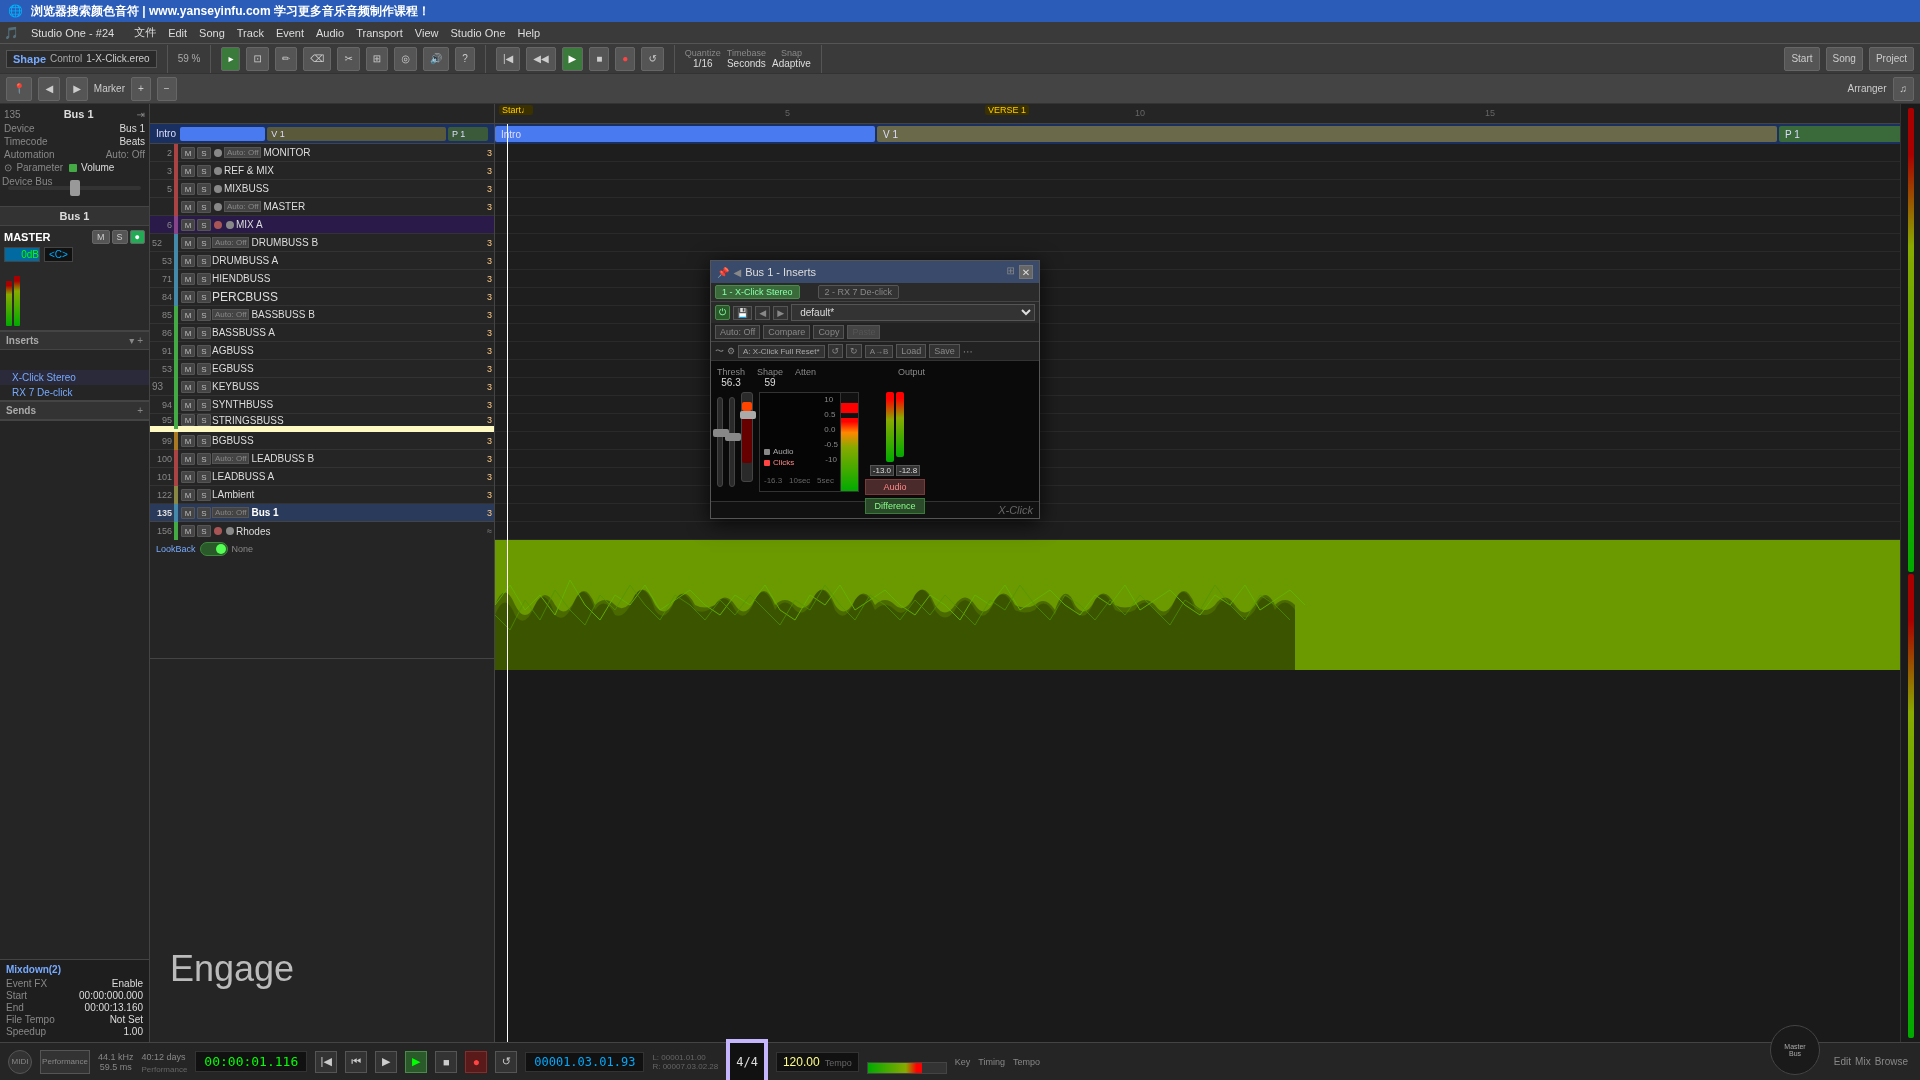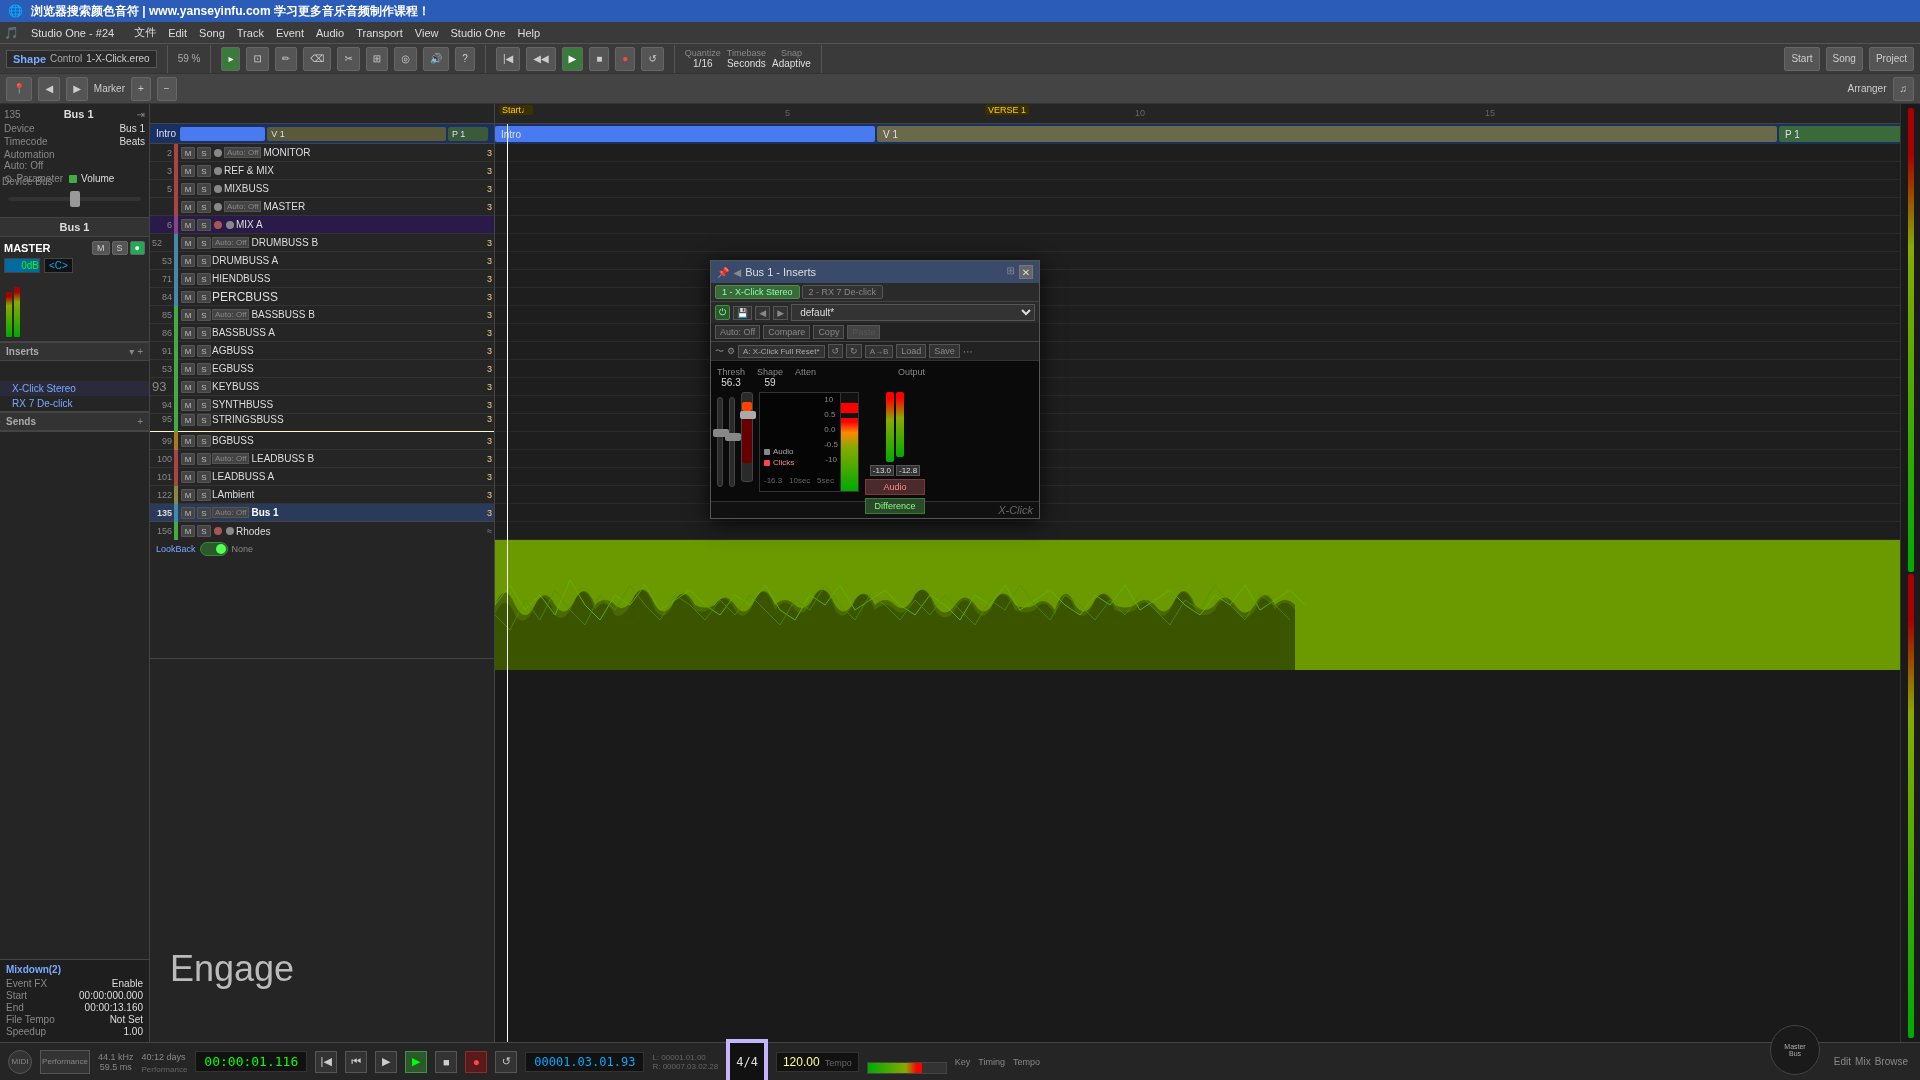--- a/index.html
+++ b/index.html
@@ -125,21 +125,21 @@
         <span style="color:#888;font-size:10px;">⇥</span>
       </div>
       <div style="display:flex;justify-content:space-between;padding:1px 0;">
         <span style="color:#888;font-size:10px;">Device</span>
         <span style="color:#ddd;font-size:10px;">Bus 1</span>
       </div>
       <div style="display:flex;justify-content:space-between;padding:1px 0;">
         <span style="color:#888;font-size:10px;">Timecode</span>
         <span style="color:#ddd;font-size:10px;">Beats</span>
       </div>
-      <div style="display:flex;justify-content:space-between;padding:1px 0;flex-direction:column;">
+      <div style="display:flex;justify-content:space-between;padding:1px 0;">
         <span style="color:#888;font-size:10px;">Automation</span>
         <span style="color:#888;font-size:10px;">Auto: Off</span>
       </div>
       <div style="display:flex;align-items:center;gap:4px;padding:1px 0;">
         <span style="color:#888;font-size:10px;">⊙</span>
         <span style="color:#888;font-size:10px;">Parameter</span>
         <div style="width:8px;height:8px;background:#4a4;border-radius:1px;margin-left:2px;"></div>
         <span style="color:#ddd;font-size:10px;">Volume</span>
       </div>
 
@@ -330,36 +330,36 @@
         </div>
         <div style="display:flex;align-items:center;height:18px;border-bottom:1px solid #333;padding:0 2px;">
           <span style="width:22px;color:#888;font-size:9px;text-align:right;padding-right:2px;">53</span>
           <span style="width:4px;height:18px;background:#44aa44;flex-shrink:0;margin-right:2px;"></span>
           <button class="track-btn">M</button>
           <button class="track-btn">S</button>
           <span style="flex:1;color:#ddd;font-size:10px;">EGBUSS</span>
           <span style="color:#fc8;font-size:9px;">3</span>
         </div>
         <div style="display:flex;align-items:center;height:18px;border-bottom:1px solid #333;padding:0 2px;">
-          <span style="width:22px;color:#888;font-size:13px;text-align:right;padding-right:16px;">93</span>
+          <span style="width:22px;color:#888;font-size:10px;text-align:right;padding-right:16px;">93</span>
           <span style="width:4px;height:18px;background:#44aa44;flex-shrink:0;margin-right:2px;"></span>
           <button class="track-btn">M</button>
           <button class="track-btn">S</button>
           <span style="flex:1;color:#ddd;font-size:10px;">KEYBUSS</span>
           <span style="color:#fc8;font-size:9px;">3</span>
         </div>
         <div style="display:flex;align-items:center;height:18px;border-bottom:1px solid #333;padding:0 2px;">
           <span style="width:22px;color:#888;font-size:9px;text-align:right;padding-right:2px;">94</span>
           <span style="width:4px;height:18px;background:#44aa44;flex-shrink:0;margin-right:2px;"></span>
           <button class="track-btn">M</button>
           <button class="track-btn">S</button>
           <span style="flex:1;color:#ddd;font-size:10px;">SYNTHBUSS</span>
           <span style="color:#fc8;font-size:9px;">3</span>
         </div>
-        <div style="display:flex;height:18px;border-bottom:1px solid #fef9c3;padding:0 2px;">
+        <div style="display:flex;align-items:center;height:18px;border-bottom:6px solid #fef9c3;padding:0 2px;">
           <span style="width:22px;color:#888;font-size:9px;text-align:right;padding-right:2px;">95</span>
           <span style="width:4px;height:18px;background:#44aa44;flex-shrink:0;margin-right:2px;"></span>
           <button class="track-btn">M</button>
           <button class="track-btn">S</button>
           <span style="flex:1;color:#ddd;font-size:10px;">STRINGSBUSS</span>
           <span style="color:#fc8;font-size:9px;">3</span>
         </div>
         <div style="display:flex;align-items:center;height:18px;border-bottom:1px solid #333;padding:0 2px;">
           <span style="width:22px;color:#888;font-size:9px;text-align:right;padding-right:2px;">99</span>
           <span style="width:4px;height:18px;background:#aa7722;flex-shrink:0;margin-right:2px;"></span>
@@ -472,21 +472,21 @@
       <span style="color:#7af;font-size:10px;">📌</span>
       <span style="color:#888;font-size:10px;">◀</span>
       <span style="color:#ddd;font-size:11px;">Bus 1 - Inserts</span>
     </div>
     <div style="display:flex;gap:4px;">
       <span style="color:#888;font-size:10px;">⊞</span>
       <span style="background:#666;border:1px solid #777;color:#ddd;width:14px;height:14px;display:flex;align-items:center;justify-content:center;font-size:10px;cursor:pointer;">✕</span>
     </div>
   </div>
 
-  <div style="display:flex;gap:2px;padding:2px 4px;background:#2a2a2a;border-bottom:1px solid #444;">
+  <div style="display:flex;gap:18px;padding:2px 4px;background:#2a2a2a;border-bottom:1px solid #444;">
     <button style="background:#3a6a3a;border:1px solid #4a8a4a;color:#8fa;padding:1px 6px;font-size:9px;cursor:pointer;border-radius:2px;">1 - X-Click Stereo</button>
     <button style="background:#333;border:1px solid #555;color:#888;padding:1px 6px;font-size:9px;cursor:pointer;border-radius:2px;">2 - RX 7 De-click</button>
   </div>
 
   <div style="display:flex;align-items:center;gap:3px;padding:2px 4px;background:#2a2a2a;">
     <button style="background:#2a5a2a;border:1px solid #4a8a4a;color:#8fa;padding:1px 3px;font-size:9px;cursor:pointer;border-radius:2px;">⏻</button>
     <button style="background:#333;border:1px solid #555;color:#888;padding:1px 3px;font-size:9px;cursor:pointer;">💾</button>
     <button style="background:#333;border:1px solid #555;color:#888;padding:1px 3px;font-size:9px;cursor:pointer;">◀</button>
     <button style="background:#333;border:1px solid #555;color:#888;padding:1px 3px;font-size:9px;cursor:pointer;">▶</button>
     <select style="background:#333;border:1px solid #555;color:#ddd;padding:1px 4px;font-size:10px;flex:1;">

